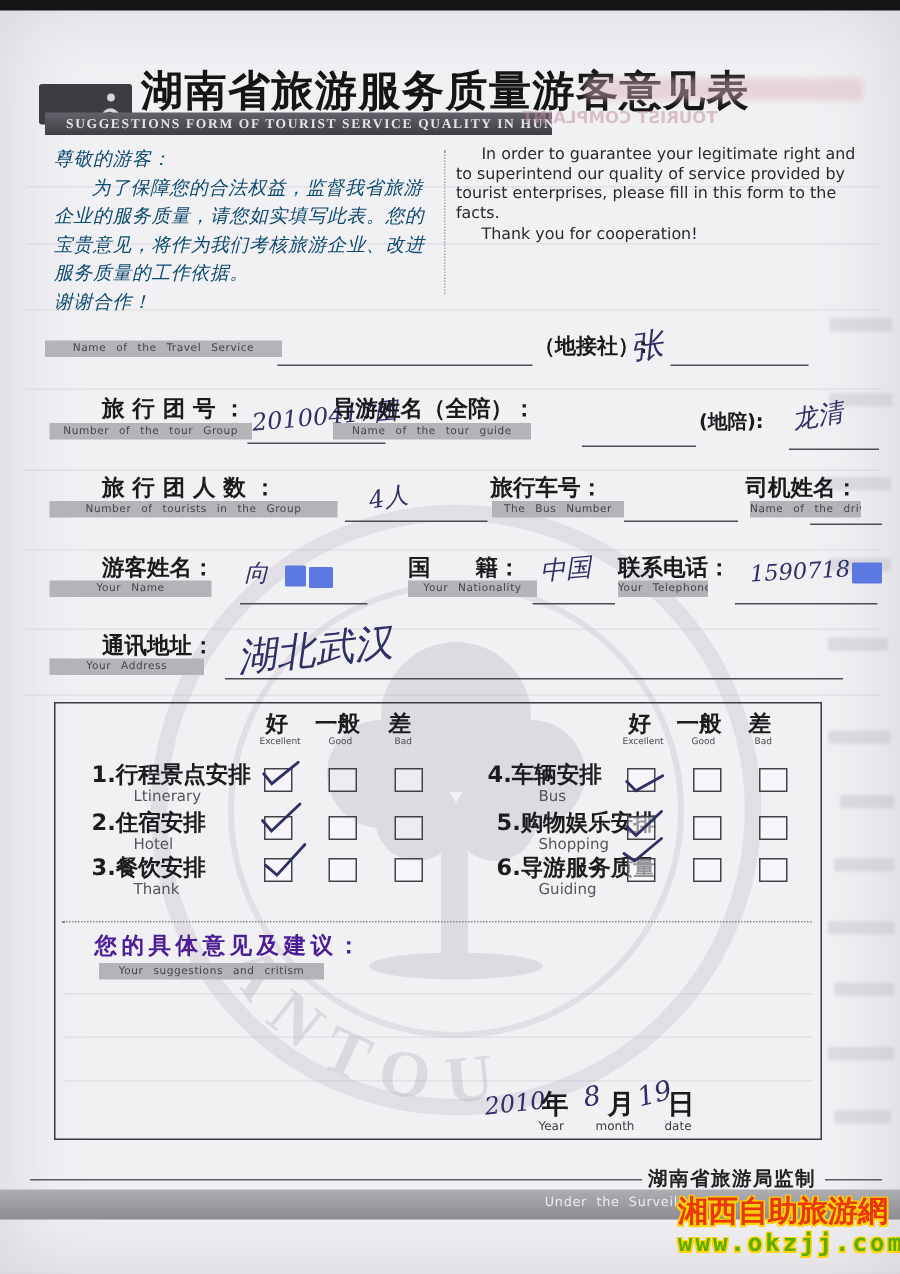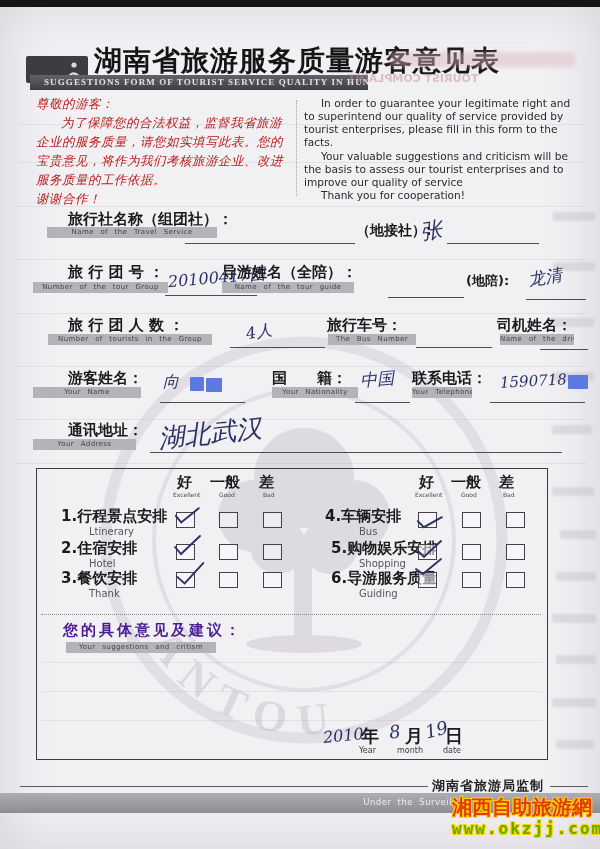--- a/index.html
+++ b/index.html
@@ -9,21 +9,21 @@
   
   #top-strip{left:0;top:0;width:600px;height:7px;background:#141414;}
   #logo-box{left:26px;top:56px;width:62px;height:27px;background:#3d3c40;border-radius:2px;}
   #page-title{left:94px;top:42px;font-size:28px;font-weight:bold;color:#151517;letter-spacing:1px;white-space:nowrap;}
   #subtitle-bar{left:30px;top:75px;width:324px;height:15px;background:linear-gradient(180deg,#63626a,#3f3e44);
     color:#e3e2e6;font-family:"Liberation Serif",serif;font-weight:bold;font-size:9px;line-height:15px;
     padding-left:14px;letter-spacing:1.1px;white-space:nowrap;}
   .pink-bleed{background:#d9b4bd;filter:blur(2px);opacity:.45;border-radius:2px;}
   #bleed-en{transform:scaleX(-1);color:#c08f9d;font-weight:bold;font-size:11px;opacity:.5;filter:blur(.5px);white-space:nowrap;}
   
-  .intro-cn{font-style:italic;font-size:12.5px;line-height:1.52;color:#b91c1c;letter-spacing:.5px;font-family:Liberation Mono, monospace;}
+  .intro-cn{font-style:italic;font-size:12.5px;line-height:1.52;color:#0c4a6e;letter-spacing:.5px;}
   .intro-en{font-size:10.6px;line-height:1.24;color:#2a2a2e;}
   #intro-divider{left:296px;top:100px;height:96px;border-left:1.5px dotted #a6a5ac;}
   
   .flabel{font-weight:bold;font-size:15px;color:#1b1b1e;white-space:nowrap;}
   .sub{background:#b4b3b8;color:#44444a;font-size:7px;line-height:11px;height:11px;text-align:center;
        white-space:nowrap;word-spacing:4px;letter-spacing:.4px;overflow:hidden;}
   .uline{border-top:1.3px solid #4c4c52;height:0;}
   .hw{font-family:"DejaVu Serif",serif;font-style:italic;color:#2d3166;white-space:nowrap;}
   .censor{background:#5b79e0;border-radius:1px;}
   
@@ -115,44 +115,42 @@
   <div class="abs" id="bleed-en" style="left:348px;top:72px">TOURIST COMPLAINT</div>
 
   <div class="abs intro-cn" style="left:36px;top:96px;width:254px">
     <div>尊敬的游客：</div>
     <div style="text-indent:2em">为了保障您的合法权益，监督我省旅游企业的服务质量，请您如实填写此表。您的宝贵意见，将作为我们考核旅游企业、改进服务质量的工作依据。</div>
     <div style="text-align:left;padding-right:28px">谢谢合作！</div>
   </div>
   <div class="abs" id="intro-divider"></div>
   <div class="abs intro-en" style="left:304px;top:97px;width:272px">
     <div style="text-indent:1.6em">In order to guarantee your legitimate right and to superintend our quality of service provided by tourist enterprises, please fill in this form to the facts.</div>
-    <div style="text-indent:1.6em">Your valuable suggestions and criticism will be the basis to assess our tourist enterprises and to improve our quality of service</div>
     <div style="text-indent:1.6em">Thank you for cooperation!</div>
   </div>
 
-  <div class="abs flabel" style="left:68px;top:210px">旅行社名称（组团社）：</div>
-  <div class="abs sub" style="left:47px;top:227px;width:170px">Name of the Travel Service</div>
+  <div class="abs sub" style="left:30px;top:227px;width:158px">Name of the Travel Service</div>
   <div class="abs uline" style="left:185px;top:243px;width:170px"></div>
   <div class="abs flabel" style="left:356px;top:222px;font-size:14px">（地接社）:</div>
   <div class="abs hw" style="left:420px;top:216px;font-size:22px;transform:rotate(-8deg)">张</div>
   <div class="abs uline" style="left:447px;top:243px;width:92px"></div>
 
   <div class="abs flabel" style="left:68px;top:263px">旅 行 团 号 ：</div>
   <div class="abs sub" style="left:33px;top:282px;width:135px">Number of the tour Group</div>
   <div class="abs hw" style="left:168px;top:268px;font-size:16px;transform:rotate(-5deg)">20100417团</div>
   <div class="abs uline" style="left:165px;top:295px;width:92px"></div>
   <div class="abs flabel" style="left:222px;top:263px">导游姓名（全陪）：</div>
   <div class="abs sub" style="left:222px;top:282px;width:132px">Name of the tour guide</div>
   <div class="abs uline" style="left:388px;top:297px;width:76px"></div>
   <div class="abs flabel" style="left:466px;top:272px;font-size:13px">(地陪):</div>
   <div class="abs hw" style="left:528px;top:266px;font-size:17px;transform:rotate(-10deg)">龙清</div>
   <div class="abs uline" style="left:526px;top:299px;width:60px"></div>
 
   <div class="abs flabel" style="left:68px;top:316px">旅 行 团 人 数 ：</div>
-  <div class="abs sub" style="left:48px;top:334px;width:164px">Number of tourists in the Group</div>
+  <div class="abs sub" style="left:33px;top:334px;width:192px">Number of tourists in the Group</div>
   <div class="abs hw" style="left:246px;top:322px;font-size:16px;transform:rotate(-10deg)">4人</div>
   <div class="abs uline" style="left:230px;top:347px;width:95px"></div>
   <div class="abs flabel" style="left:327px;top:316px">旅行车号：</div>
   <div class="abs sub" style="left:328px;top:334px;width:88px">The Bus Number</div>
   <div class="abs uline" style="left:416px;top:347px;width:76px"></div>
   <div class="abs flabel" style="left:497px;top:316px">司机姓名：</div>
   <div class="abs sub" style="left:500px;top:334px;width:74px">Name of the driver</div>
   <div class="abs uline" style="left:540px;top:349px;width:48px"></div>
 
   <div class="abs flabel" style="left:68px;top:369px">游客姓名：</div>

